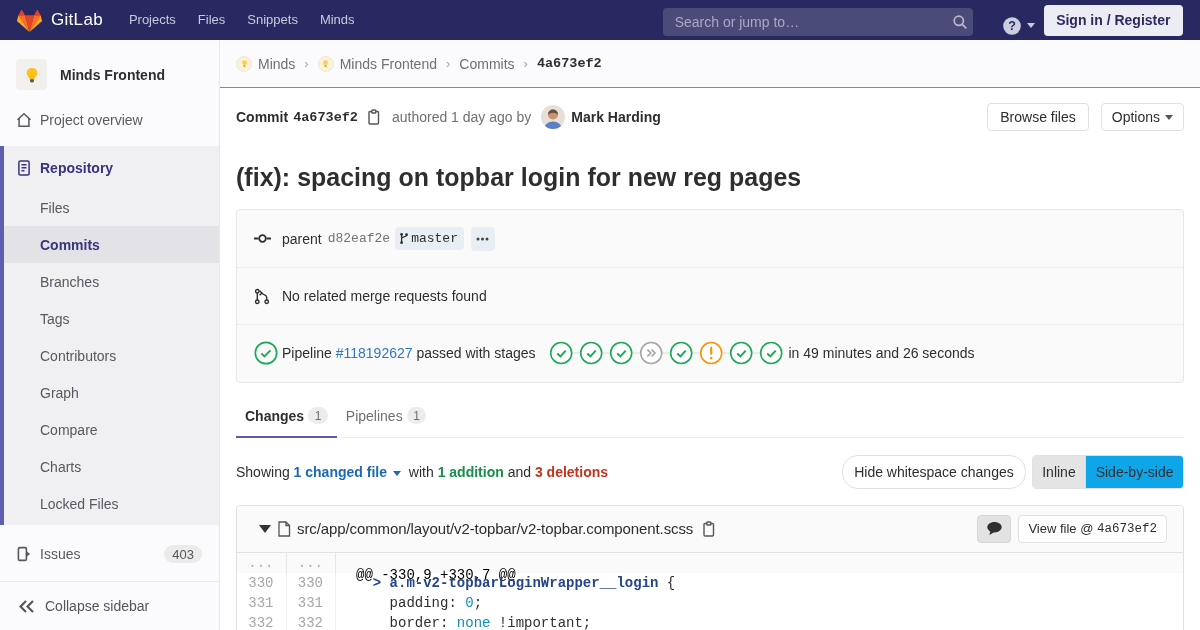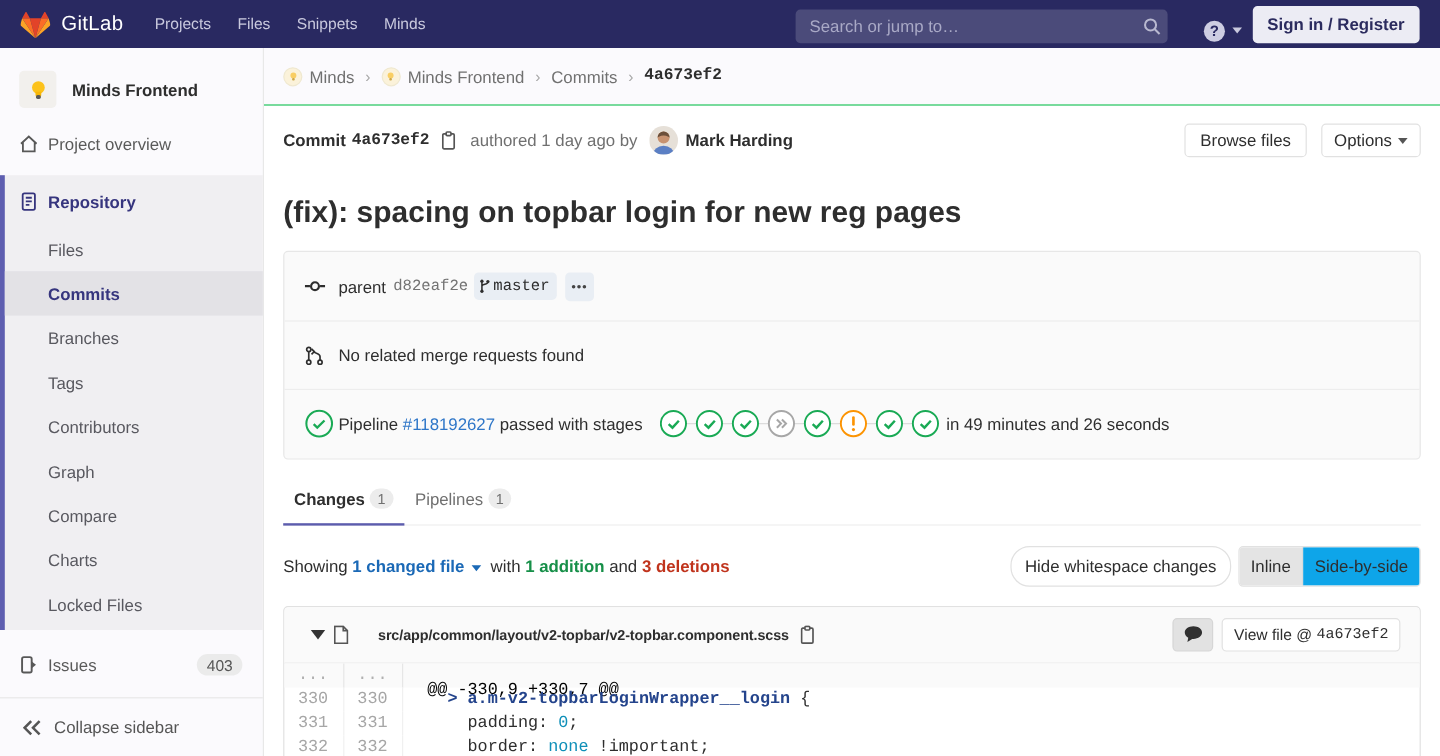--- a/index.html
+++ b/index.html
@@ -79,21 +79,21 @@
 .red-b { color:#c0341d; font-weight:bold; }
 .show-btns { margin-left:auto; display:flex; }
 .wbtn { display:inline-flex; align-items:center; border:1px solid #e1e1e1; border-radius:16px; background:#fff; color:#2e2e2e; font-size:14px; height:34px; padding:0 11px; }
 .seg-group { display:flex; margin-left:6px; border:1px solid #e1e1e1; border-radius:4px; overflow:hidden; height:34px; }
 .seg-group .sg { padding:0 9.5px; font-size:14px; background:#0ea5e9; color:#2e2e2e; display:flex; align-items:center; }
 .seg-group .sg.on { background:#e4e4e4; border-right:1px solid #dbdbdb; }
 
 .filebox { border:1px solid #e1e1e1; border-radius:4px 4px 0 0; }
 .filehead { display:flex; align-items:center; background:#fafafa; border-bottom:1px solid #e1e1e1; height:47px; padding:0 16px 0 22px; border-radius:4px 4px 0 0; }
 .fh-caret { width:0; height:0; border-left:6.5px solid transparent; border-right:6.5px solid transparent; border-top:8px solid #333; margin-right:6px; }
-.fpath { font-weight:bold; font-size:12px; margin-left:24px; letter-spacing:-.1px; }
+.fpath { font-weight:normal; font-size:15px; margin-left:6px; letter-spacing:-.1px; }
 .fh-right { margin-left:auto; display:flex; align-items:center; }
 .cmt-btn { background:#e2e2e2; border:1px solid #d6d6d6; border-radius:4px; width:34px; height:28px; display:flex; align-items:center; justify-content:center; }
 .viewfile { border:1px solid #e1e1e1; background:#fff; border-radius:4px; height:28px; display:inline-flex; align-items:center; padding:0 9px; font-size:13px; margin-left:7px; }
 .viewfile .mono { font-size:12.5px; }
 
 .diff { font-family:"Liberation Mono",monospace; font-size:14px; line-height:20px; }
 .dline { display:flex; height:20px; white-space:pre; }
 .lnum { width:49.5px; flex:none; color:#a6a6a6; text-align:right; padding-right:12px; border-right:1px solid #f0f0f0; }
 .dcode { padding-left:20px; flex:1; color:#2e2e2e; }
 .match { background:#fafafa; color:#9f9f9f; }

